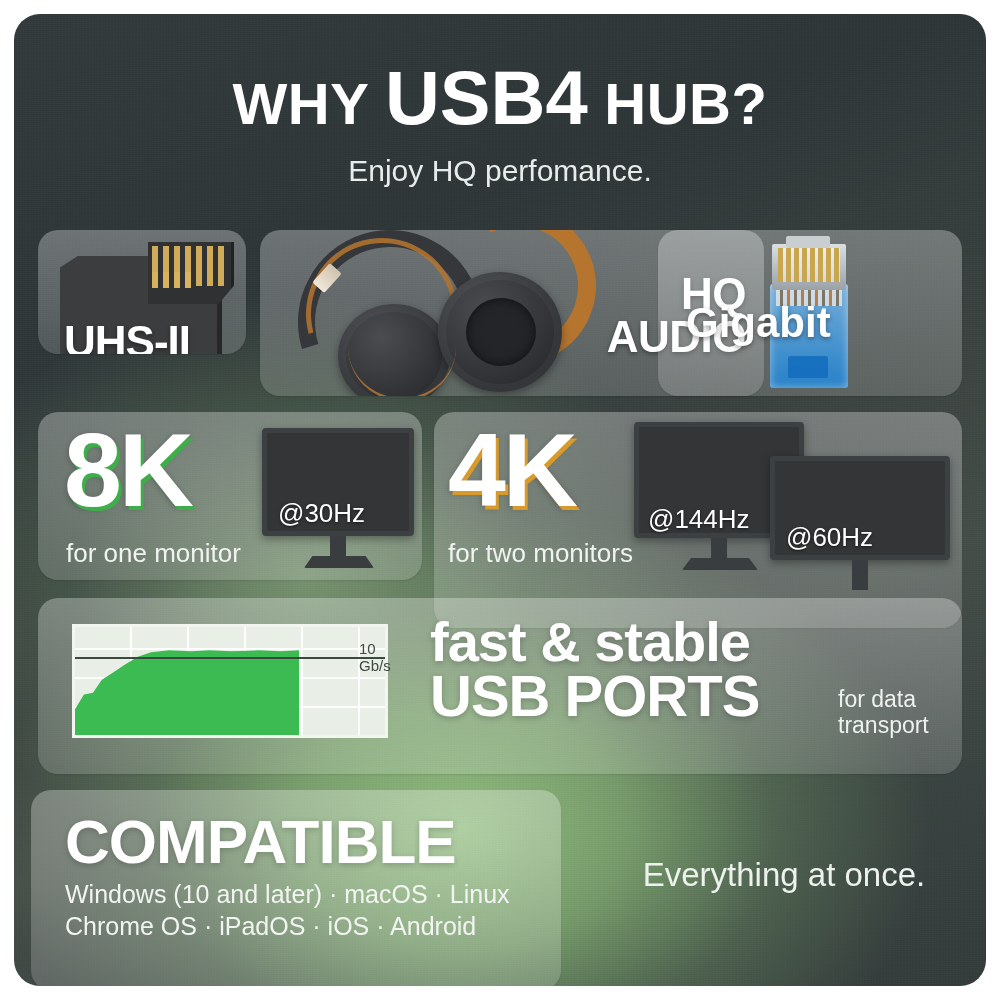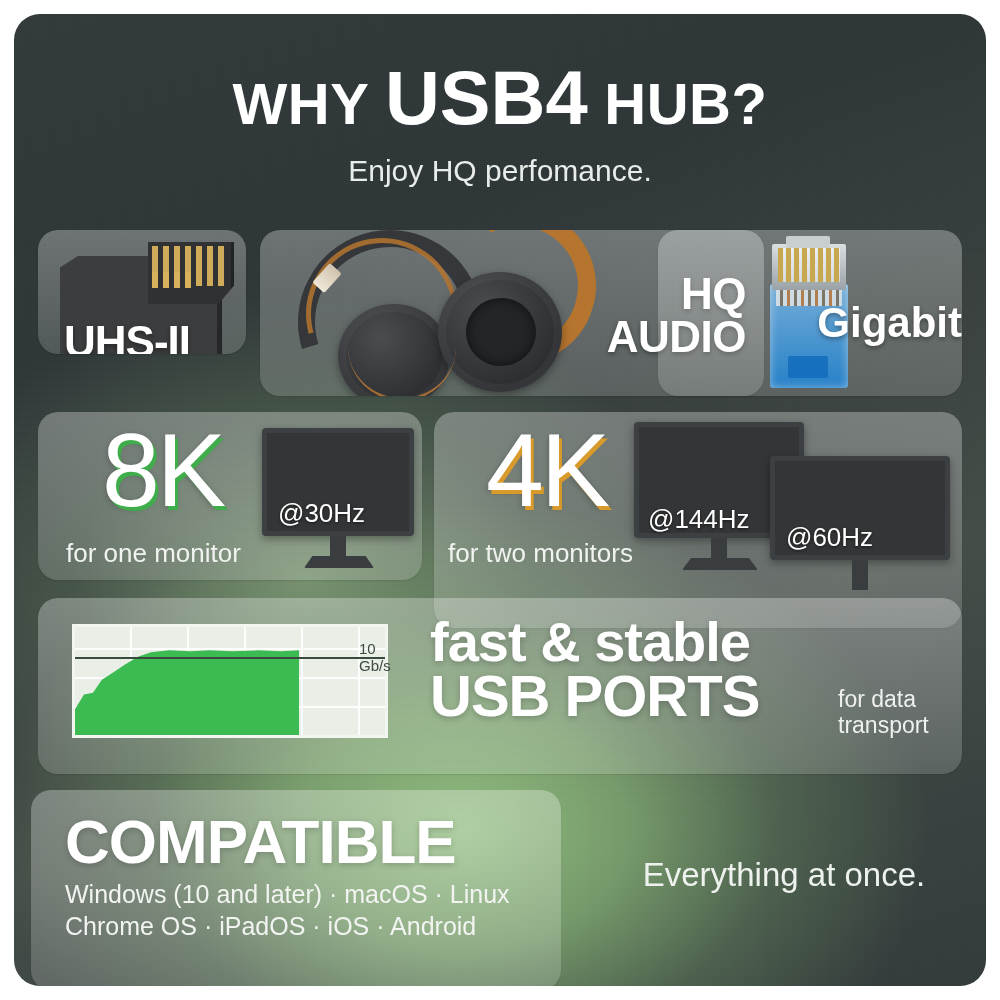--- a/index.html
+++ b/index.html
@@ -92,27 +92,27 @@
     background:linear-gradient(180deg, rgba(120,185,235,.85), rgba(35,130,205,.95));
     border-radius:3px; box-shadow:inset 0 0 10px rgba(255,255,255,.45);}
   .rj-clip{position:absolute; left:26px; top:120px; width:40px; height:22px; background:rgba(20,110,190,.9); border-radius:2px;}
   .rj-top{position:absolute; left:10px; top:8px; width:74px; height:46px;
     background:linear-gradient(180deg,#dadfe2,#9aa2a7); border-radius:2px;}
   .rj-pins{position:absolute; left:16px; top:12px; width:62px; height:34px;
     background:repeating-linear-gradient(90deg,#c8a74f 0 5px, rgba(255,255,255,.55) 5px 8px);}
   .rj-tab{position:absolute; left:24px; top:0px; width:44px; height:12px; background:#c9ced1; border-radius:2px;}
   .rj-wires{position:absolute; left:14px; top:48px; width:66px; height:22px;
     background:repeating-linear-gradient(90deg,#e8e8e8 0 4px,#7f6a4a 4px 7px,#e8e8e8 7px 11px,#c3742e 11px 14px);opacity:.8;}
-  #giga-text{left:0; right:0; top:72px; font-size:42px; text-align:right;margin-left:28px;}
+  #giga-text{left:0; right:0; top:72px; font-size:42px; text-align:left;margin-left:28px;}
 
   
   #card-8k{left:24px; top:398px; width:384px; height:168px;}
   #card-4k{left:420px; top:398px; width:528px; height:216px;}
 
-  .res-num{position:absolute; font-size:104px; font-weight:400; color:#fff; line-height:.85; letter-spacing:-3px;margin-left:38px;}
+  .res-num{position:absolute; font-size:104px; font-weight:700; color:#fff; line-height:.85; letter-spacing:-3px;}
   #num8k{left:26px; top:14px; text-shadow:3px 4px 0 #3fae4a, 0 2px 6px rgba(0,0,0,.25);}
   #num4k{left:14px; top:14px; text-shadow:3px 4px 0 #d79a2b, 0 2px 6px rgba(0,0,0,.25);}
   .res-sub{position:absolute; font-size:26px; color:#f0f3f0; font-weight:300;}
   #sub8k{left:28px; top:126px;}
   #sub4k{left:14px; top:126px;}
 
   .monitor{position:absolute;}
   .mon-screen{position:absolute; left:0; top:0; background:#333537; border:5px solid #3d4042; border-radius:4px;
     box-shadow:0 3px 9px rgba(0,0,0,.35); box-sizing:border-box;}
   .mon-neck{position:absolute; background:#3a3d3f;}

